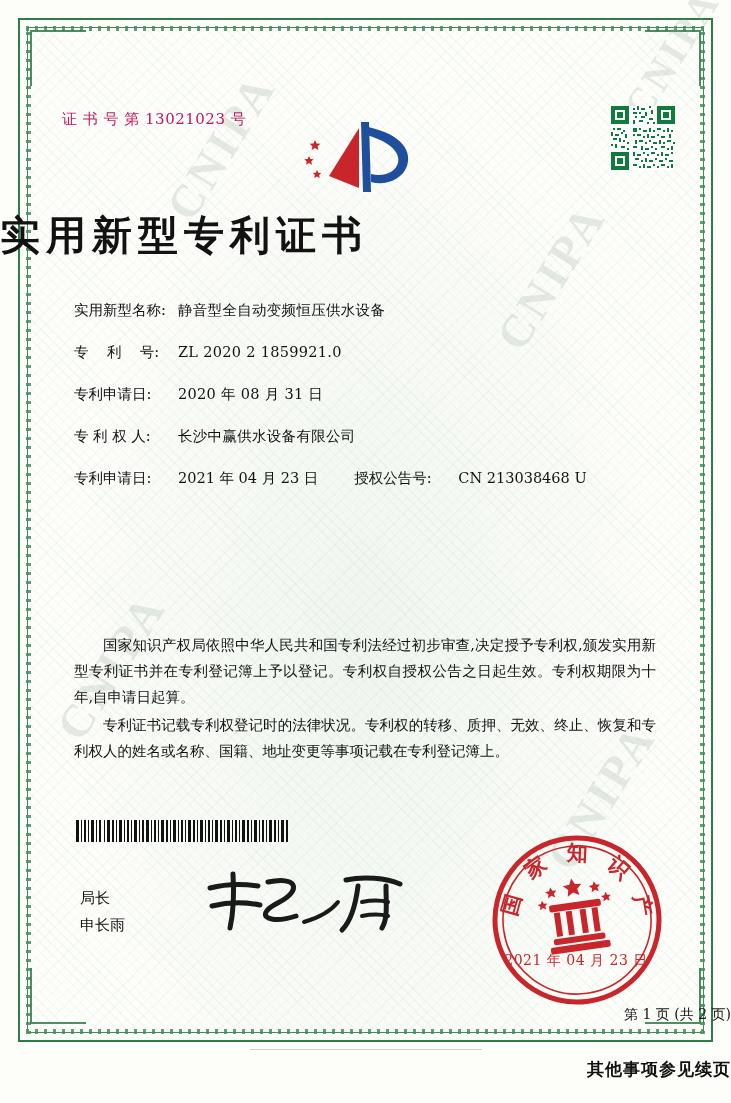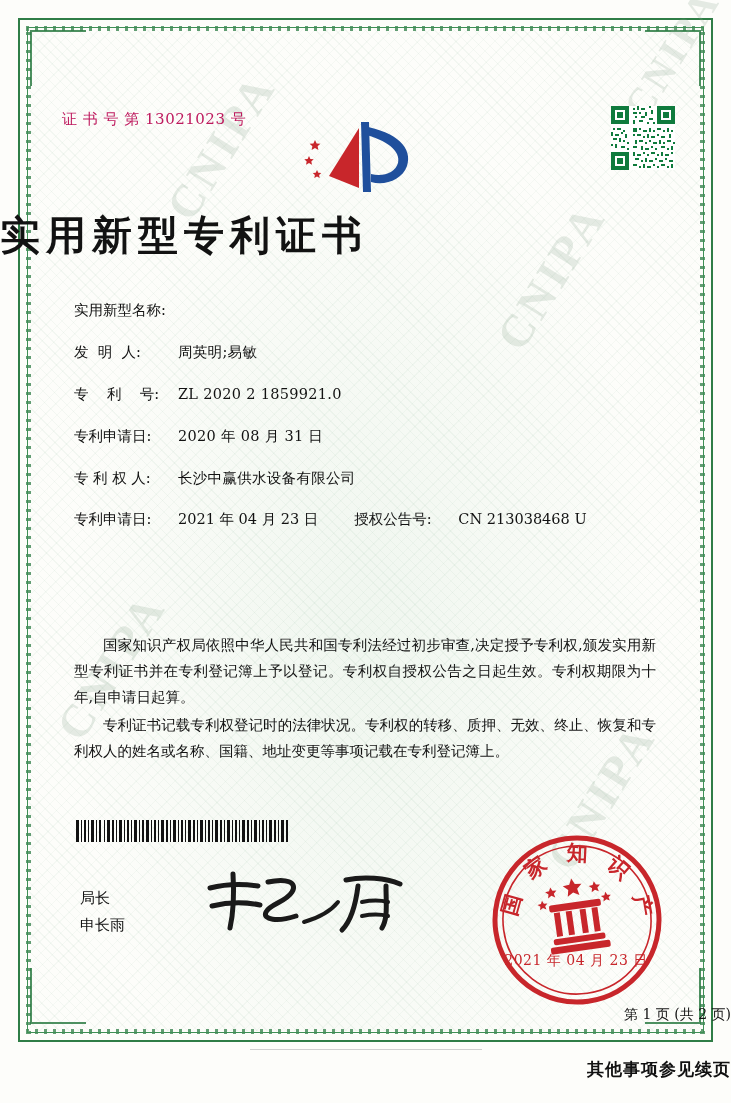--- a/index.html
+++ b/index.html
@@ -378,24 +378,21 @@
         <path d="M16 52 l1.3 2.7 3 .3 -2.2 2 .6 2.9 -2.7-1.5 -2.7 1.5 .6-2.9 -2.2-2 3-.3z"></path>
       </g>
     </svg>
   </div>
 
   <div class="title">实用新型专利证书</div>
 
   <div class="fields">
     <div class="row">
       <div class="lbl">实用新型名称:</div>
-    </div>
-    <div class="row">
-      <div class="lbl">发  明  人:</div>
-      <div class="val">周英明;易敏</div>
+      <div class="val">静音型全自动变频恒压供水设备</div>
     </div>
     <div class="row">
       <div class="lbl">专    利    号:</div>
       <div class="val">ZL 2020 2 1859921.0</div>
     </div>
     <div class="row">
       <div class="lbl">专利申请日:</div>
       <div class="val">2020 年 08 月 31 日</div>
     </div>
     <div class="row">

